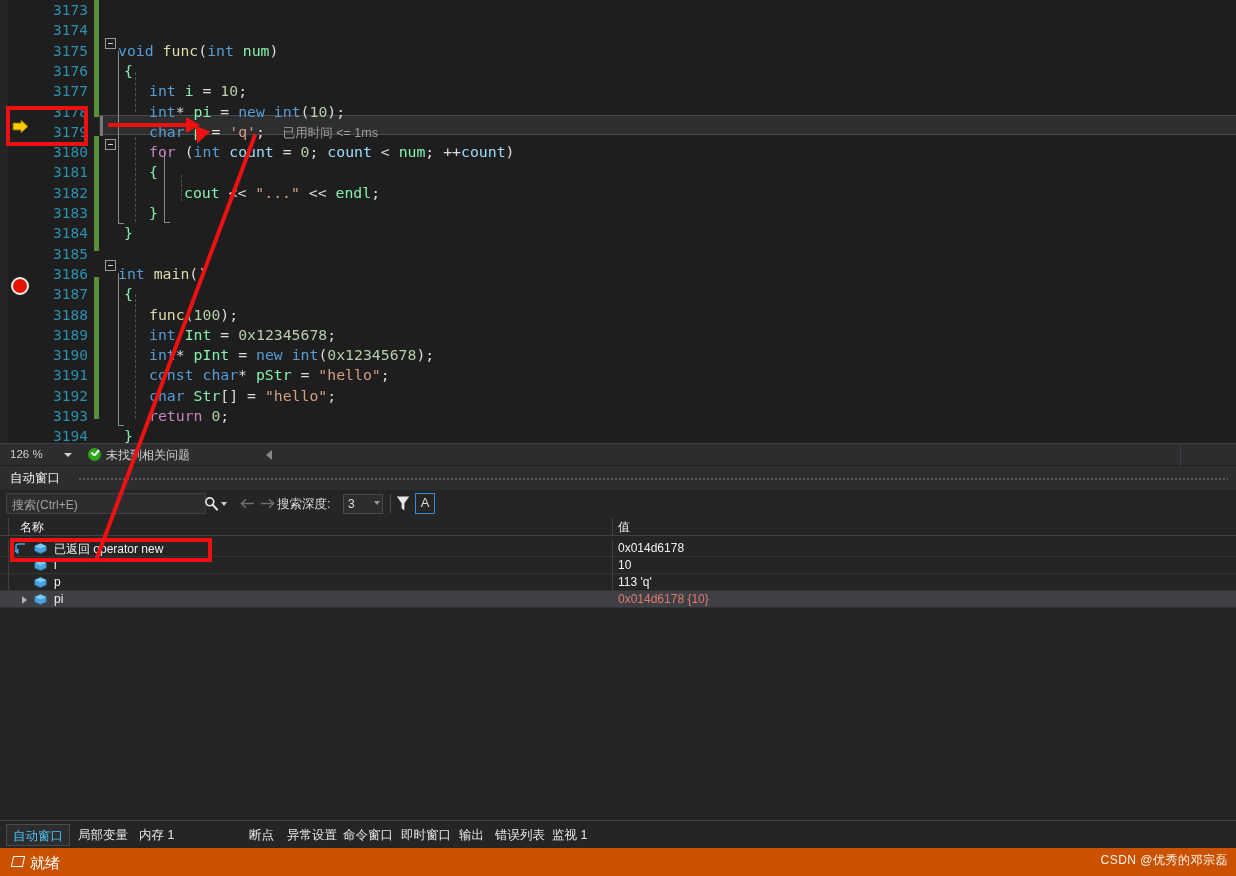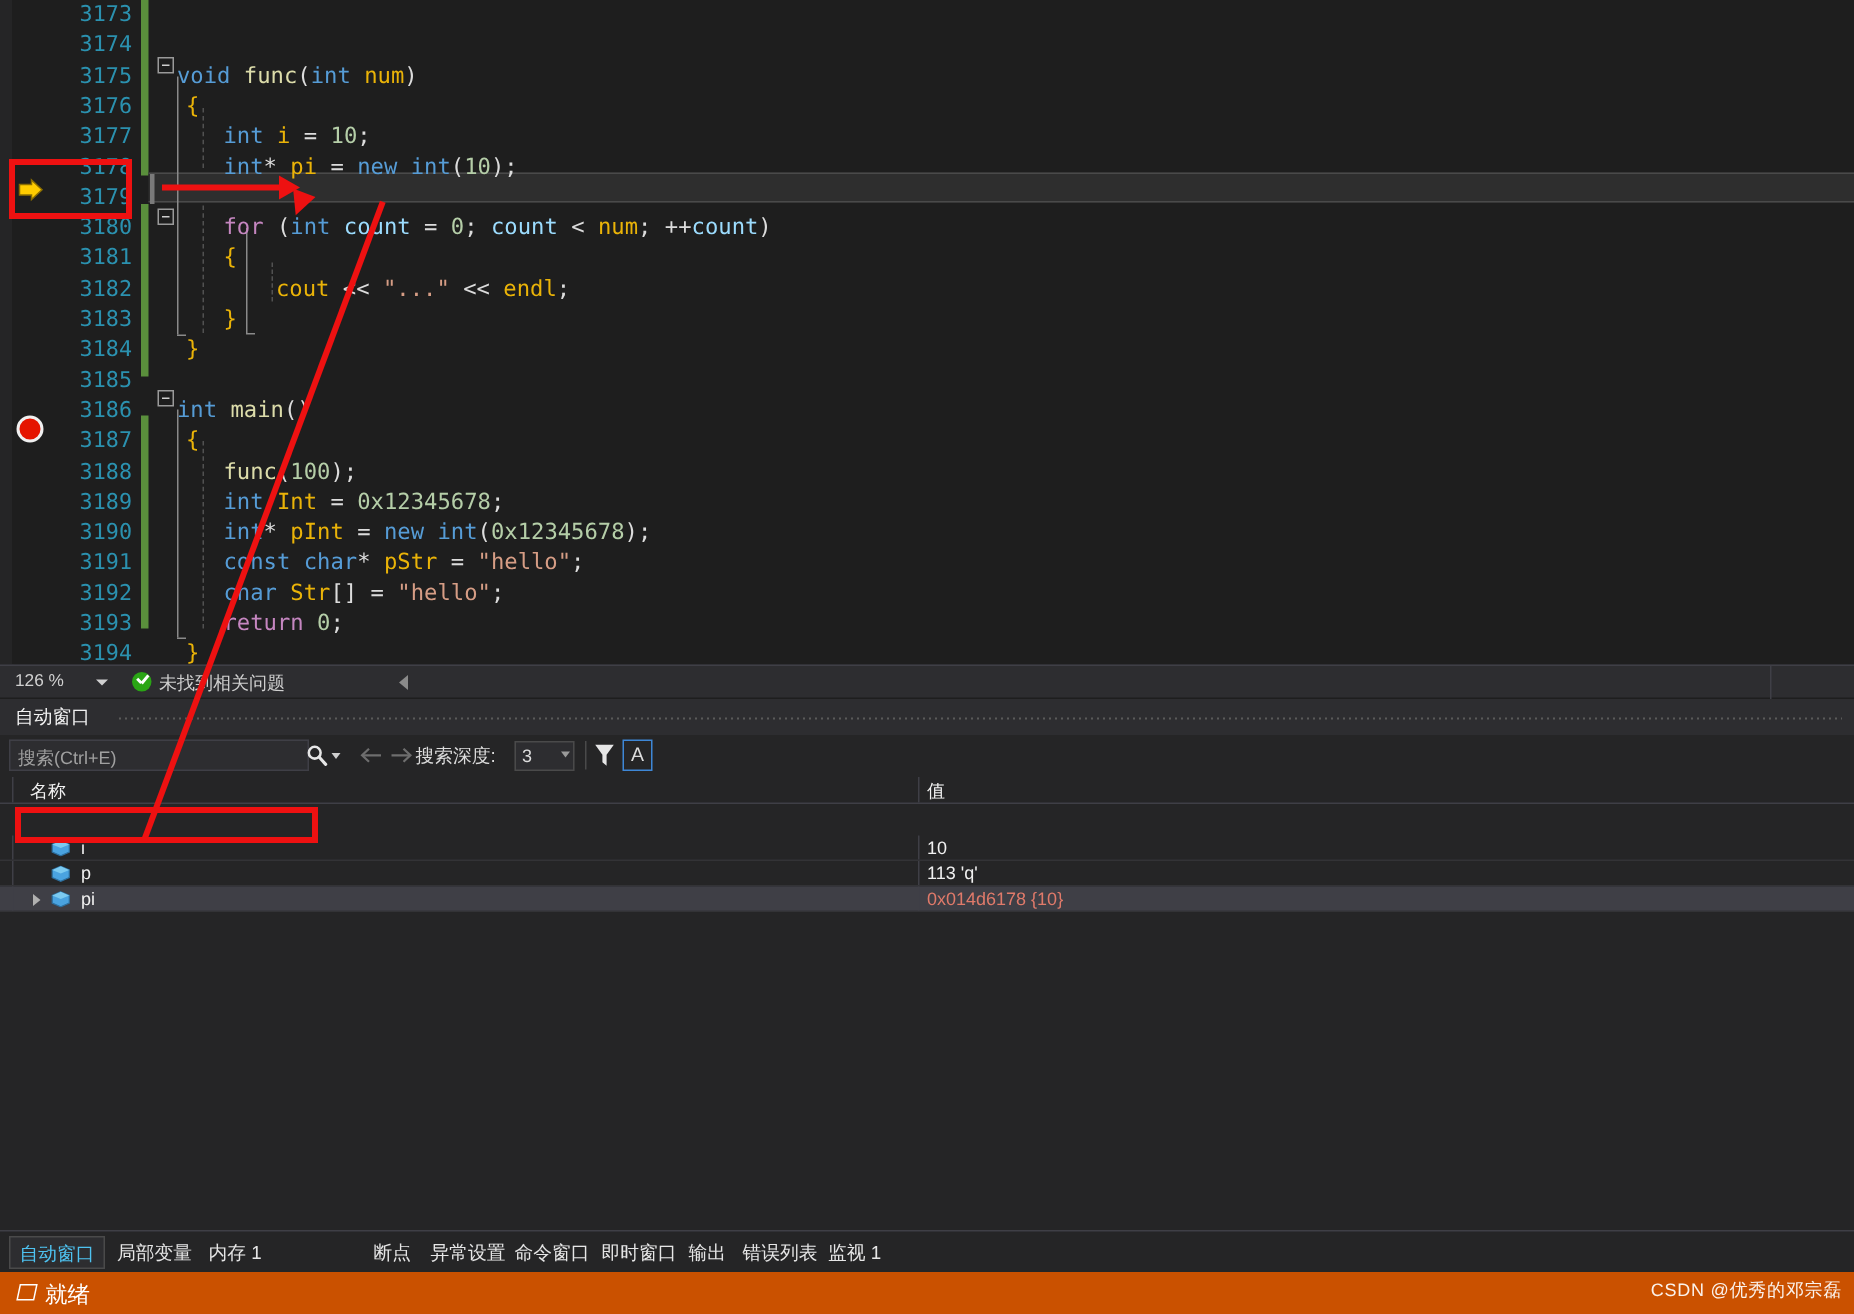--- a/index.html
+++ b/index.html
@@ -26,21 +26,21 @@
   .cl{
     position:absolute;left:0;white-space:pre;height:20.3px;line-height:20.3px;
     font-family:"DejaVu Sans Mono","Liberation Mono",monospace;font-size:14.8px;color:#d4d4d4;
   }
   .kw{color:#569cd6;}
   .ctl{color:#c586c0;}
   .fn{color:#dcdcaa;}
   .num{color:#b5cea8;}
   .str{color:#d69d85;}
   .id{color:#9cdcfe;}
-  .plain{color:#eab308;}
+  .plain{color:#86efac;}
   .punct{color:#dcdcdc;}
 
   .curline{
     position:absolute;left:99px;width:1137px;height:20.3px;
     background:#2e2e2e;border-top:1px solid #4a4a4a;border-bottom:1px solid #4a4a4a;
     box-sizing:border-box;
   }
   .curline-edgebar{position:absolute;left:100px;width:3px;height:20.3px;background:#7a7a7a;}
 
   .fold{
@@ -189,20 +189,21 @@
 
       <div class="guide" style="left:31px;top:72px;height:40px;"></div>
       <div class="guide" style="left:31px;top:137px;height:85px;"></div>
       <div class="guide" style="left:77px;top:175px;height:26px;"></div>
       <div class="guide" style="left:31px;top:294px;height:125px;"></div>
 
       <div class="cl" style="top:40.6px;left:14px;"><span class="kw">void</span> <span class="fn">func</span><span class="punct">(</span><span class="kw">int</span> <span class="plain">num</span><span class="punct">)</span></div>
       <div class="cl" style="top:60.9px;left:20px;"><span class="plain">{</span></div>
       <div class="cl" style="top:81.2px;left:45px;"><span class="kw">int</span> <span class="plain">i</span> <span class="punct">=</span> <span class="num">10</span><span class="punct">;</span></div>
       <div class="cl" style="top:101.5px;left:45px;"><span class="kw">int</span><span class="punct">*</span> <span class="plain">pi</span> <span class="punct">=</span> <span class="kw">new</span> <span class="kw">int</span><span class="punct">(</span><span class="num">10</span><span class="punct">);</span></div>
+      <div class="cl" style="top:121.8px;left:45px;"><span class="kw">char</span> <span class="plain">p</span> <span class="punct">=</span> <span class="str">'q'</span><span class="punct">;</span>&nbsp;&nbsp;<span class="hint">已用时间 &lt;= 1ms</span></div>
       <div class="cl" style="top:142.1px;left:45px;"><span class="ctl">for</span> <span class="punct">(</span><span class="kw">int</span> <span class="id">count</span> <span class="punct">=</span> <span class="num">0</span><span class="punct">;</span> <span class="id">count</span> <span class="punct">&lt;</span> <span class="plain">num</span><span class="punct">;</span> <span class="punct">++</span><span class="id">count</span><span class="punct">)</span></div>
       <div class="cl" style="top:162.4px;left:45px;"><span class="plain">{</span></div>
       <div class="cl" style="top:182.7px;left:80px;"><span class="plain">cout</span> <span class="punct">&lt;&lt;</span> <span class="str">"..."</span> <span class="punct">&lt;&lt;</span> <span class="plain">endl</span><span class="punct">;</span></div>
       <div class="cl" style="top:203px;left:45px;"><span class="plain">}</span></div>
       <div class="cl" style="top:223.3px;left:20px;"><span class="plain">}</span></div>
       <div class="cl" style="top:263.9px;left:14px;"><span class="kw">int</span> <span class="fn">main</span><span class="punct">()</span></div>
       <div class="cl" style="top:284.2px;left:20px;"><span class="plain">{</span></div>
       <div class="cl" style="top:304.5px;left:45px;"><span class="fn">func</span><span class="punct">(</span><span class="num">100</span><span class="punct">);</span></div>
       <div class="cl" style="top:324.8px;left:45px;"><span class="kw">int</span> <span class="plain">Int</span> <span class="punct">=</span> <span class="num">0x12345678</span><span class="punct">;</span></div>
       <div class="cl" style="top:345.1px;left:45px;"><span class="kw">int</span><span class="punct">*</span> <span class="plain">pInt</span> <span class="punct">=</span> <span class="kw">new</span> <span class="kw">int</span><span class="punct">(</span><span class="num">0x12345678</span><span class="punct">);</span></div>
@@ -264,20 +265,34 @@
       </div>
     </div>
 
     <div class="grid-header">
       <div class="gh-div" style="left:8px;"></div>
       <div class="gh-name">名称</div>
       <div class="gh-div" style="left:612px;"></div>
       <div class="gh-val">值</div>
     </div>
 
+    <div class="vrow" style="top:74px;">
+      <div class="row-leftbar"></div>
+      <svg class="returnicon" viewBox="0 0 13 13">
+        <path d="M2 9 L2 4 Q2 2 5 2 L11 2" fill="none" stroke="#4aa3e0" stroke-width="1.6"></path>
+        <polygon points="4.5,6 0.5,9.5 4.5,12.2" fill="#4aa3e0"></polygon>
+      </svg>
+      <svg class="hexicon" style="left:34px;" viewBox="0 0 13 11">
+        <polygon points="6.5,0.5 12.2,3 12.2,8 6.5,10.5 0.8,8 0.8,3" fill="#4aa3e0" stroke="#2d6f9e" stroke-width="0.8"></polygon>
+        <polygon points="6.5,0.5 12.2,3 6.5,5.4 0.8,3" fill="#7ccaf0"></polygon>
+      </svg>
+      <div class="nm" style="left:54px;">已返回 operator new</div>
+      <div class="cdiv"></div>
+      <div class="vl">0x014d6178</div>
+    </div>
 
     <div class="vrow" style="top:91px;">
       <div class="row-leftbar"></div>
       <svg class="hexicon" style="left:34px;" viewBox="0 0 13 11">
         <polygon points="6.5,0.5 12.2,3 12.2,8 6.5,10.5 0.8,8 0.8,3" fill="#4aa3e0" stroke="#2d6f9e" stroke-width="0.8"></polygon>
         <polygon points="6.5,0.5 12.2,3 6.5,5.4 0.8,3" fill="#7ccaf0"></polygon>
       </svg>
       <div class="nm" style="left:54px;">i</div>
       <div class="cdiv"></div>
       <div class="vl">10</div>

